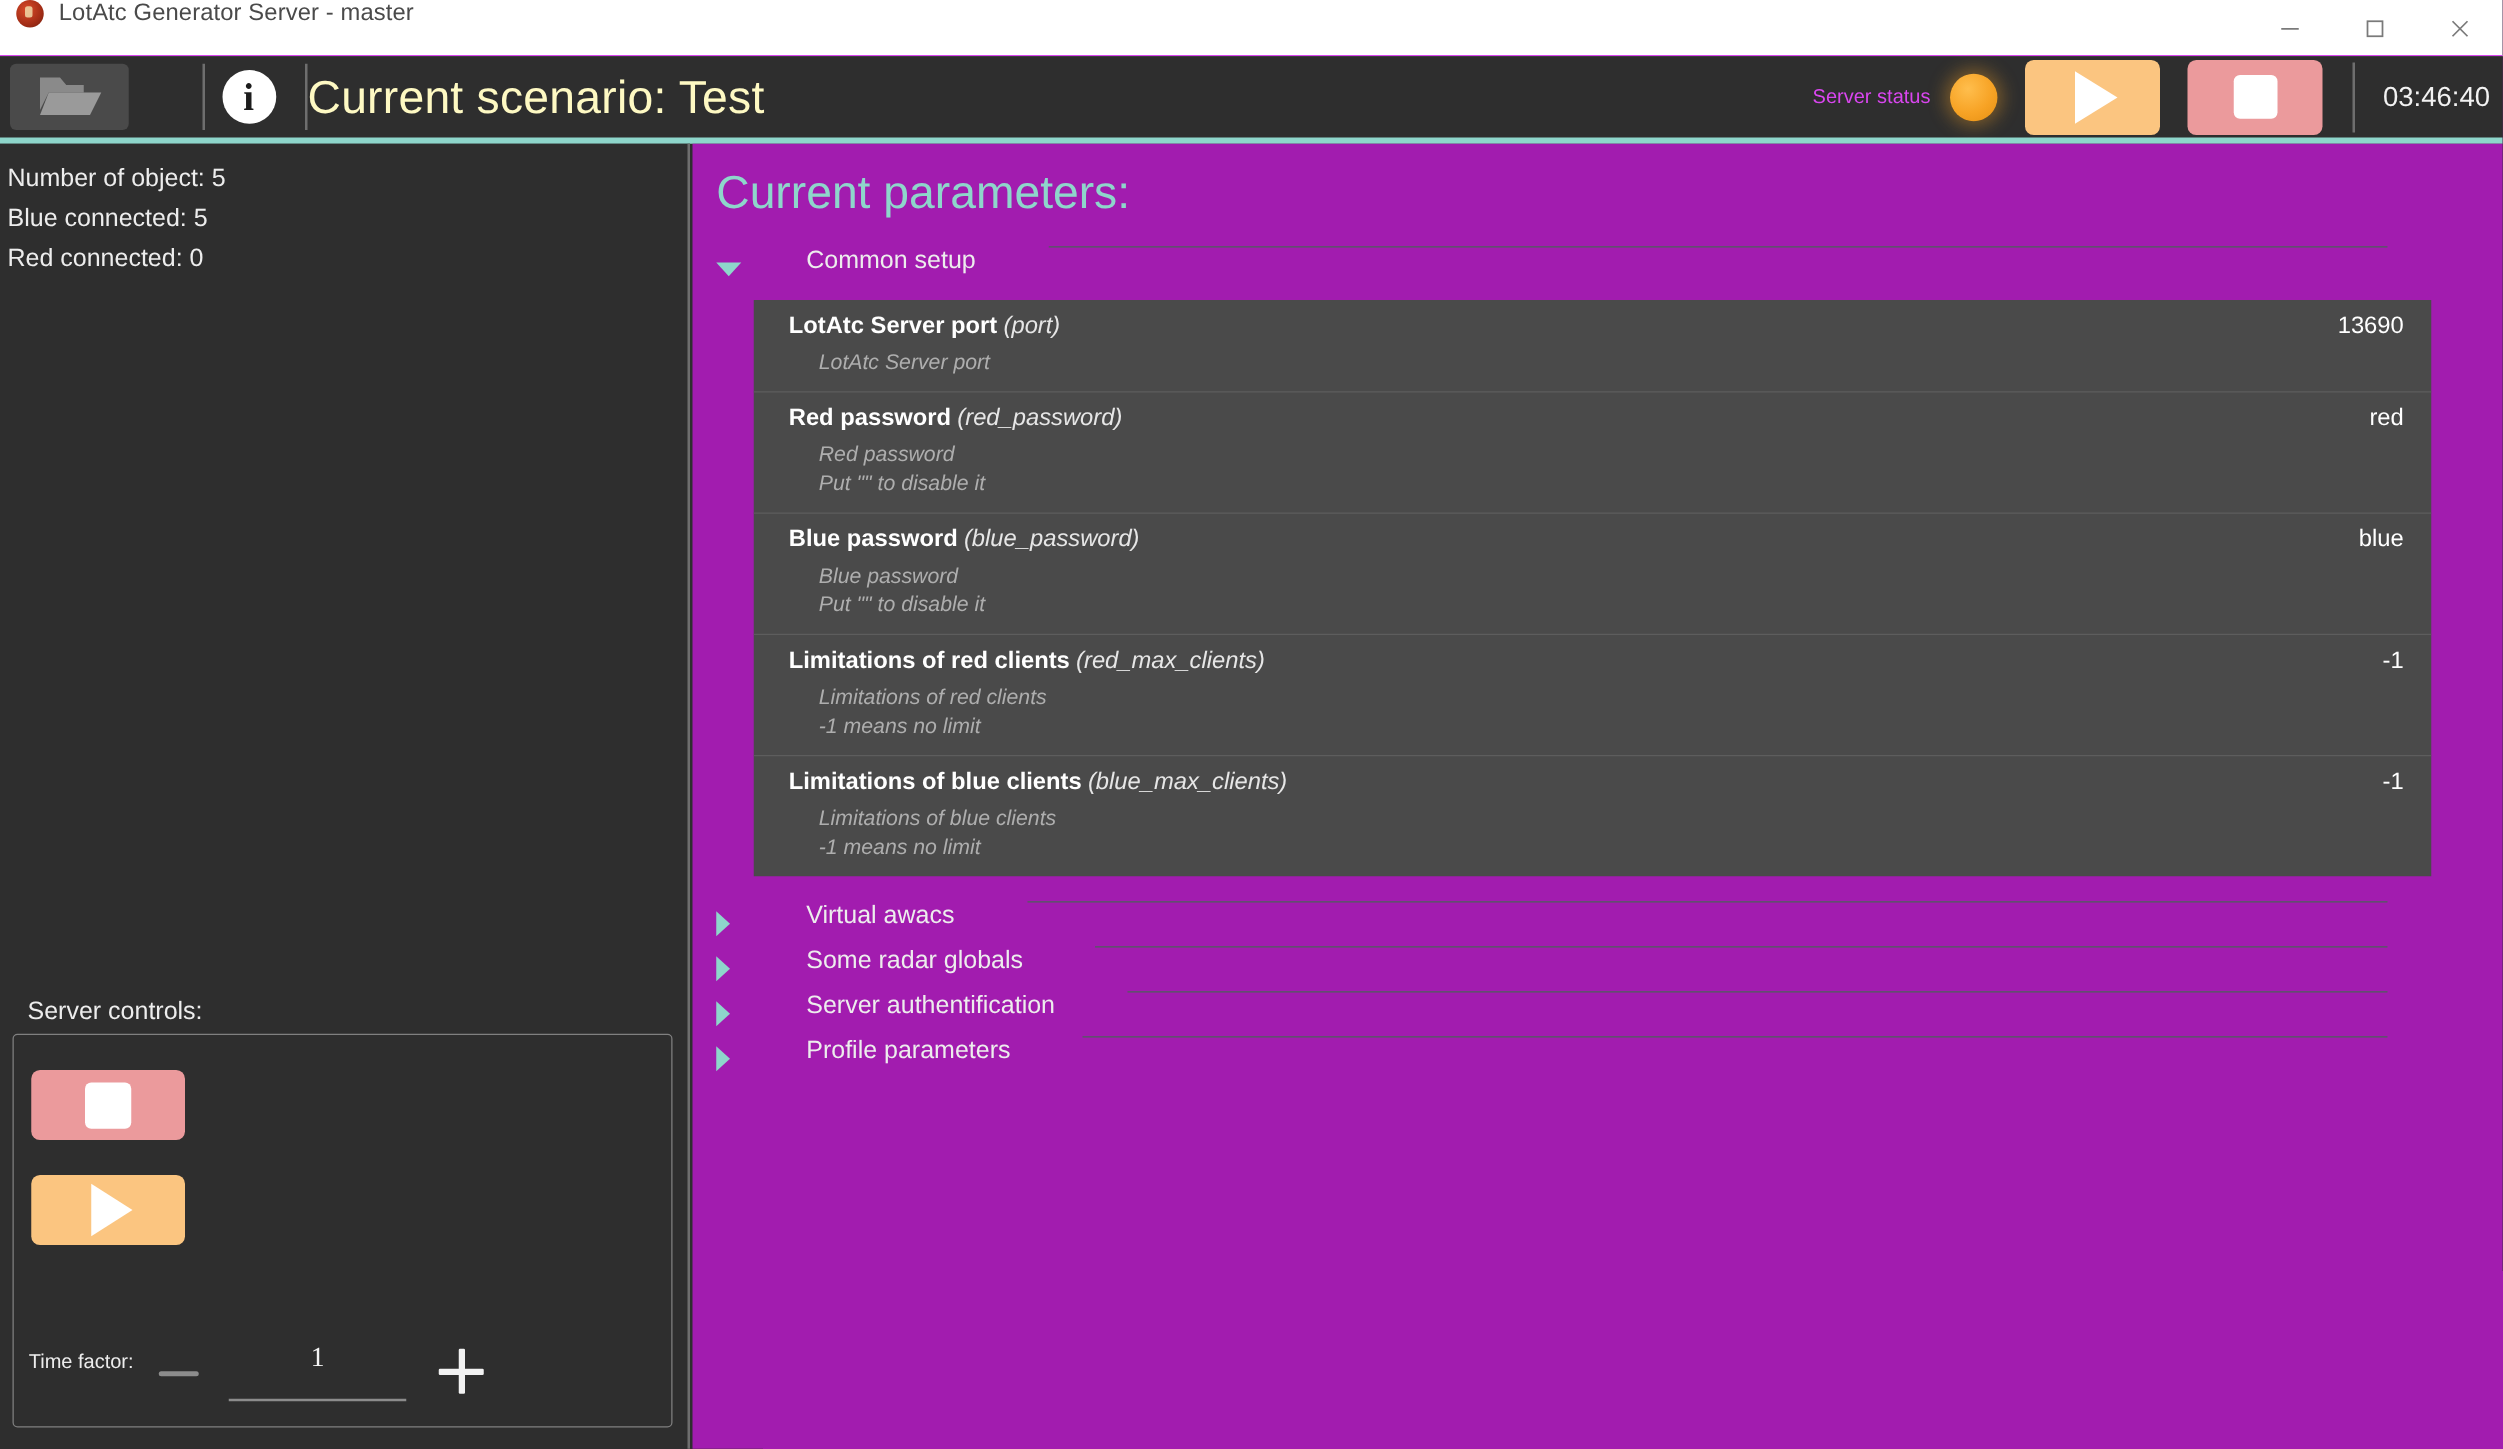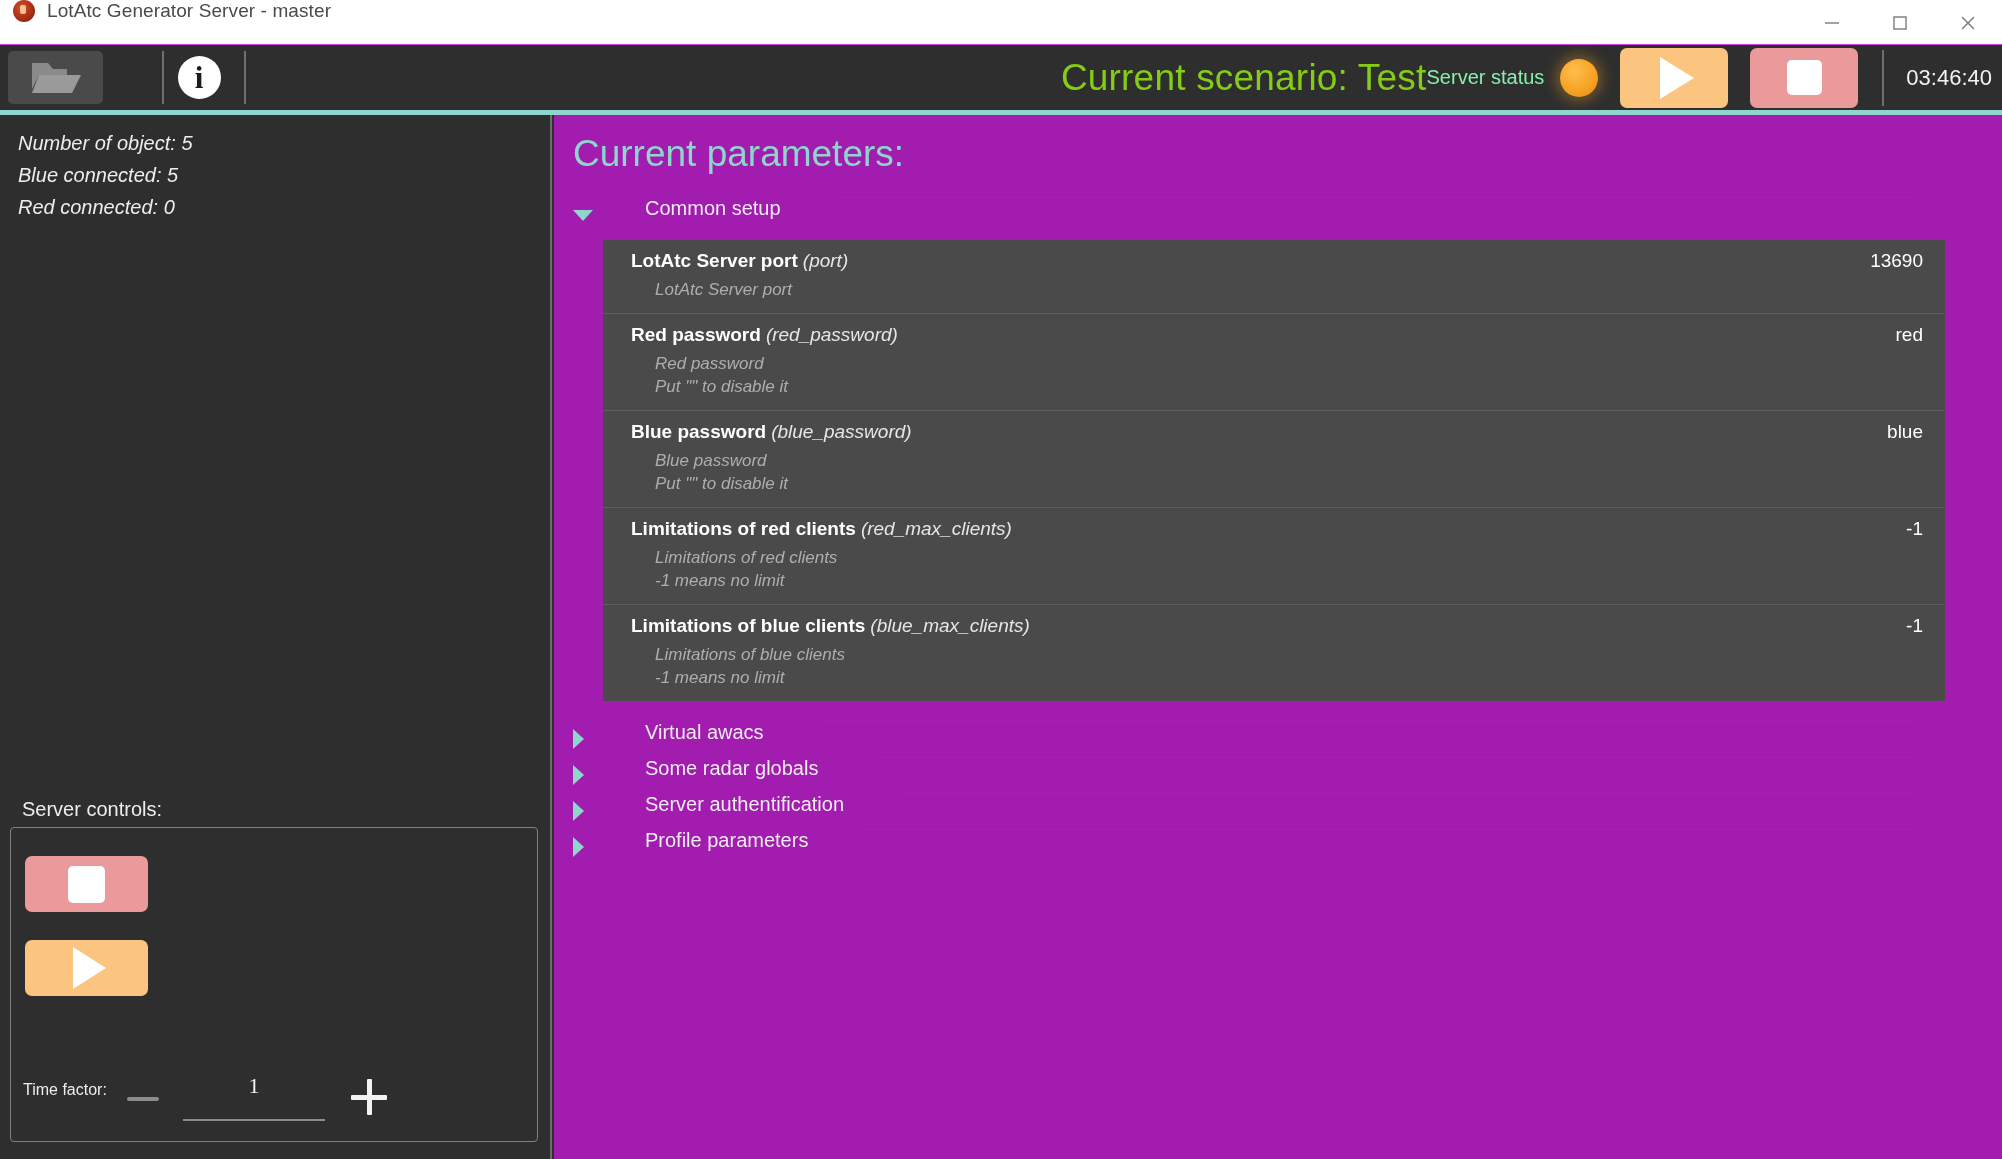--- a/index.html
+++ b/index.html
@@ -54,25 +54,25 @@
     width: 70px; height: 53px; display: flex; align-items: center; justify-content: center;
   }
   #info-btn .circ {
     width: 43px; height: 43px; border-radius: 50%; background: #ffffff;
     display: flex; align-items: center; justify-content: center;
     color: #1c1c1c; font-size: 31px; font-weight: bold;
     font-family: "Liberation Serif", serif; line-height: 1;
   }
   #sep2 { margin-left: 10px; }
   #scenario-title {
-    flex: 1; text-align: right; font-size: 37px; color: #84cc16; font-weight: 400;
+    flex: 1; text-align: left; font-size: 37px; color: #fef9c3; font-weight: 400;
     letter-spacing: .2px;
   }
   #status-zone { display: flex; align-items: center; }
-  #status-label { font-size: 20px; color: #86efac; margin-right: 16px; }
+  #status-label { font-size: 16px; color: #d946ef; margin-right: 16px; }
   #status-led {
     width: 38px; height: 38px; border-radius: 50%;
     background: radial-gradient(circle at 38% 32%, #ffbe4d 0%, #f7a325 55%, #e68f12 100%);
     box-shadow: 0 0 14px 4px rgba(247,163,37,.38);
   }
   .tb-action {
     width: 108px; height: 60px; border-radius: 7px;
     display: flex; align-items: center; justify-content: center; margin-left: 22px;
   }
   #start-btn { background: #fbc580; }
@@ -92,21 +92,21 @@
     position: absolute; left: 0; top: 110px; width: 2002px; height: 5px;
     background: #8ed6cb;
   }
 
   
   #sidebar {
     position: absolute; left: 0; top: 115px; width: 552px; height: 1044px;
     background: #2e2e2e;
     border-right: 2px solid #6e6e6e;
   }
-  #stats { padding: 12px 0 0 16px; font-style: italic; }
+  #stats { padding: 12px 0 0 4px; }
   #stats .stat-line {
     font-size: 20px; color: #ededed; line-height: 32px; padding-left: 2px;
   }
   #server-controls-label {
     position: absolute; left: 22px; top: 683px;
     font-size: 20px; color: #ededed;
   }
   #controls-box {
     position: absolute; left: 10px; top: 712px; width: 528px; height: 315px;
     border: 1px solid #808080; border-radius: 4px;

